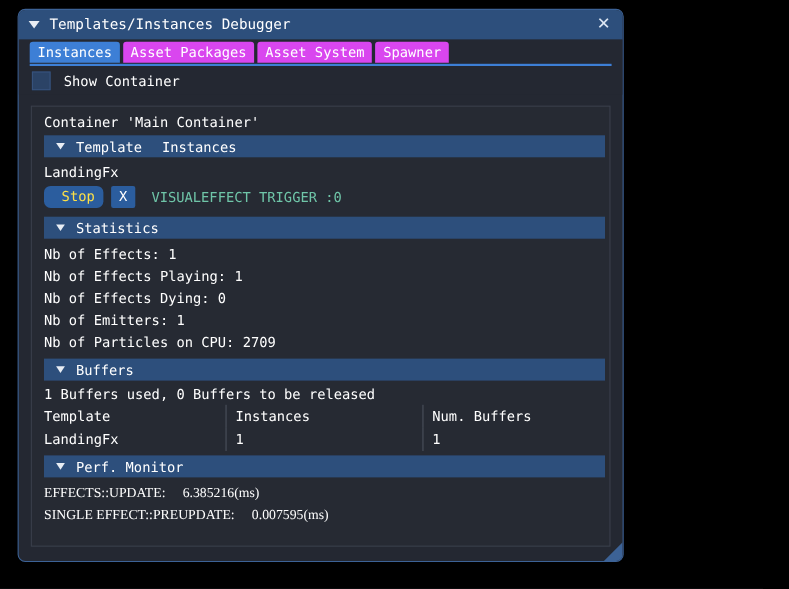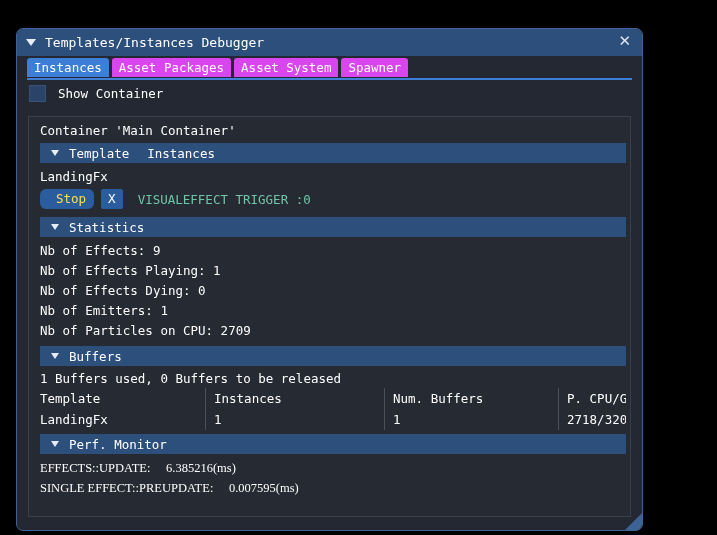--- a/index.html
+++ b/index.html
@@ -12,22 +12,22 @@
   }
   body {
     font-family: "DejaVu Sans Mono", "Liberation Mono", monospace;
     -webkit-font-smoothing: none;
   }
 
   
   #window {
     position: absolute;
     left: 16px;
-    top: 28px;
-    width: 627px;
+    top: 8px;
+    width: 551px;
     height: 503px;
     box-sizing: border-box;
     background: #242832;
     border: 1px solid #3c6296;
     border-radius: 7px;
     box-shadow: 0 3px 9px rgba(0,0,0,0.85);
     overflow: hidden;
   }
 
   
@@ -280,21 +280,21 @@
     </div>
 
     <div class="gap4"></div>
 
     <div class="sect-header">
       <span class="tri-down"></span>
       <span class="sect-title">Statistics</span>
     </div>
 
     <div style="padding-top:3px;">
-      <div class="body-line">Nb of Effects: 9</div>
+      <div class="body-line">Nb of Effects: 1</div>
       <div class="body-line">Nb of Effects Playing: 1</div>
       <div class="body-line">Nb of Effects Dying: 0</div>
       <div class="body-line">Nb of Emitters: 1</div>
       <div class="body-line">Nb of Particles on CPU: 2709</div>
     </div>
 
     <div class="gap6"></div>
 
     <div class="sect-header">
       <span class="tri-down"></span>

